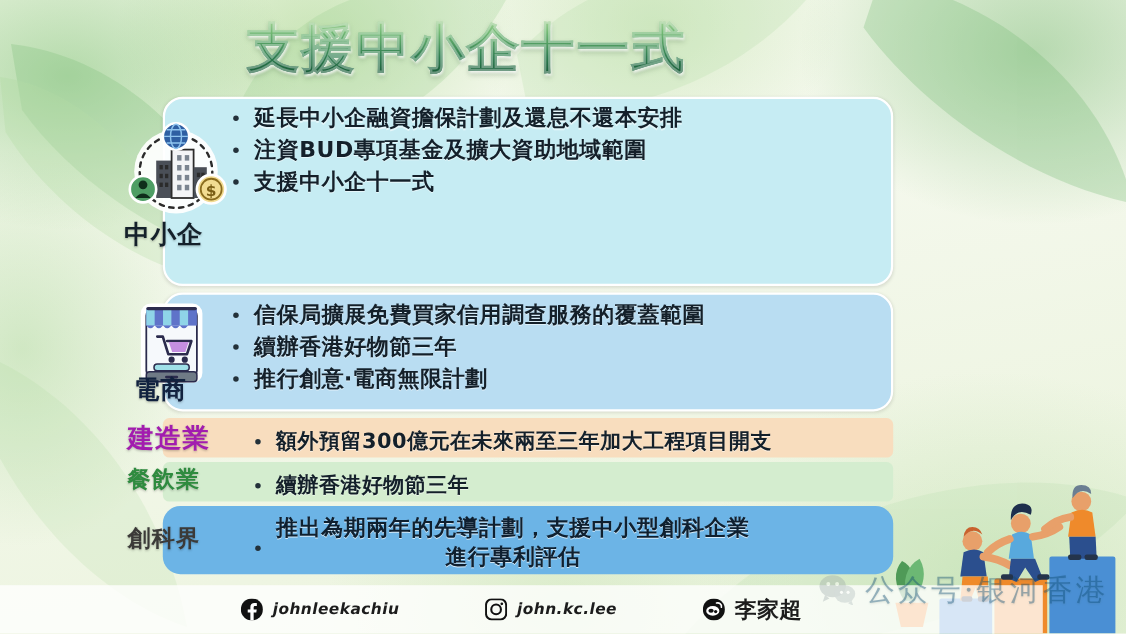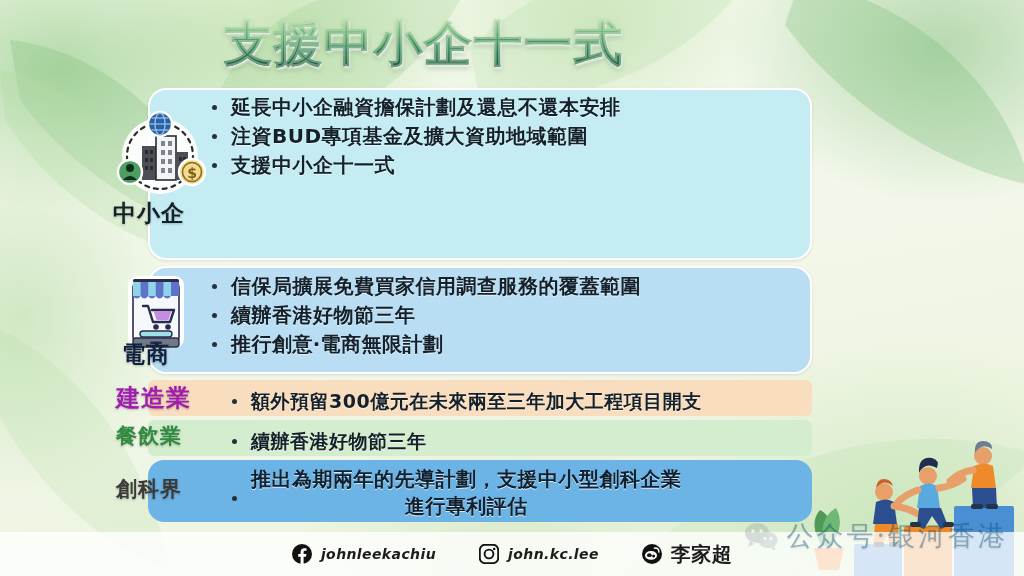--- a/index.html
+++ b/index.html
@@ -94,23 +94,23 @@
 
   
   .icon-box { position:absolute; }
   .ic-sme  { left:108px; top:110px; }
   .ic-ecom { left:118px; top:272px; }
 
   
   .illus { position:absolute; right:0; bottom:0; width:230px; height:150px; z-index:4; }
 
   
-  .footer { position:absolute; left:0; bottom:0; width:1024px; height:44px;
+  .footer { position:absolute; left:0; bottom:0; width:948px; height:44px;
             background:rgba(255,255,255,.78); z-index:7;
-            display:flex; align-items:center; justify-content:center; gap:43px; }
+            display:flex; align-items:center; justify-content:center; gap:78px; }
   .social { display:flex; align-items:center; gap:9px; }
   .social .handle {
     font-family:"DejaVu Sans","Liberation Sans",sans-serif;
     font-weight:700; font-style:italic; font-size:14px; color:#1c1c1c; letter-spacing:.4px;
   }
   .social .handle.cjk { font-style:normal; font-family:"DejaVu Serif","Liberation Serif",serif; font-size:20px; }
 
   
   .watermark { position:absolute; right:16px; bottom:22px; z-index:8;
                display:flex; align-items:center; gap:8px; opacity:.42; }

